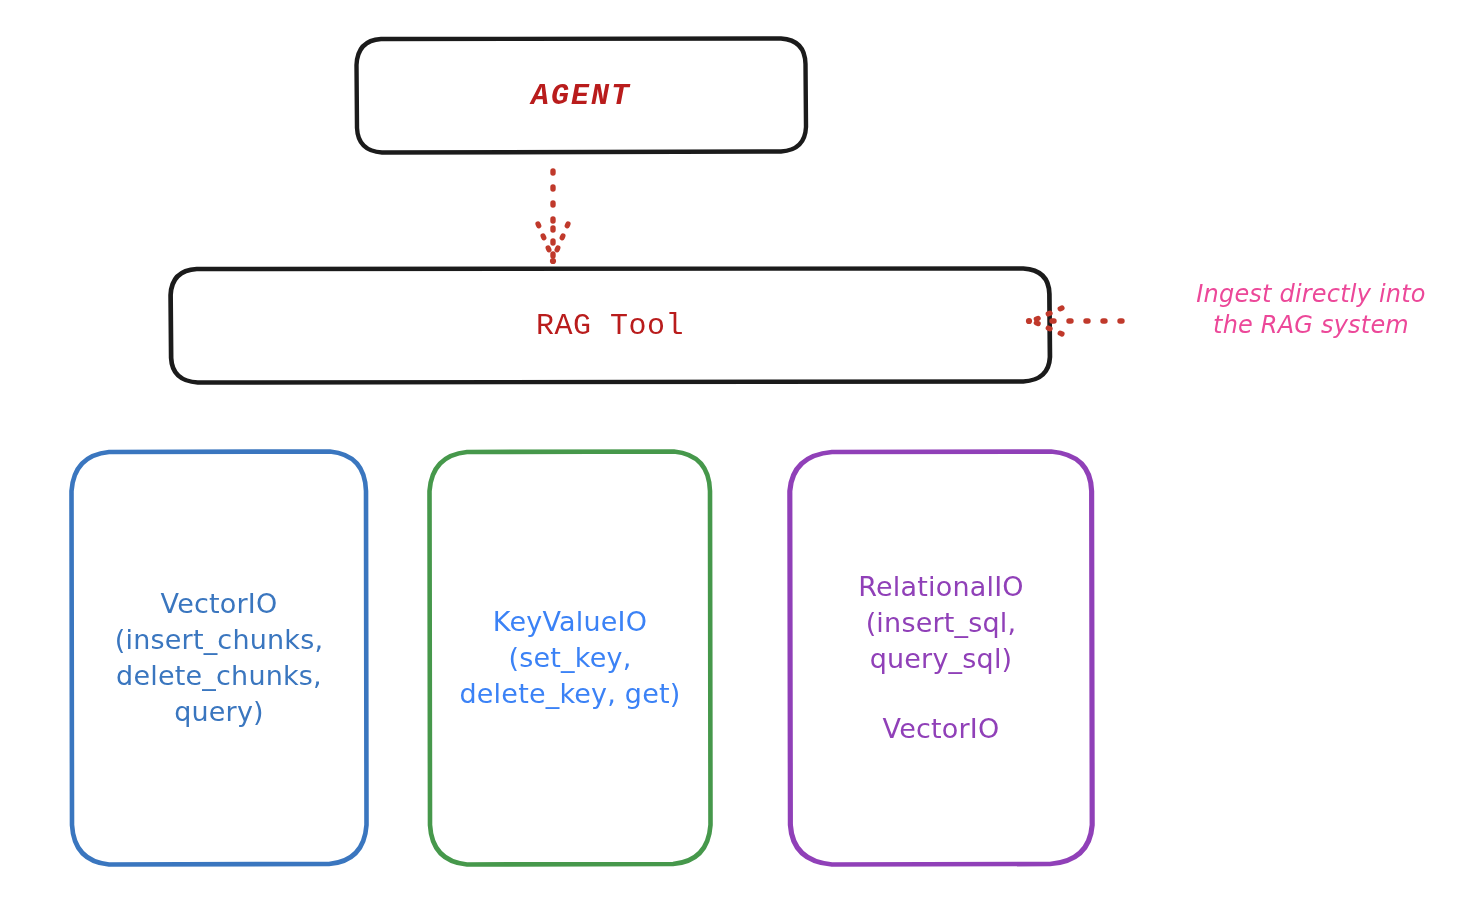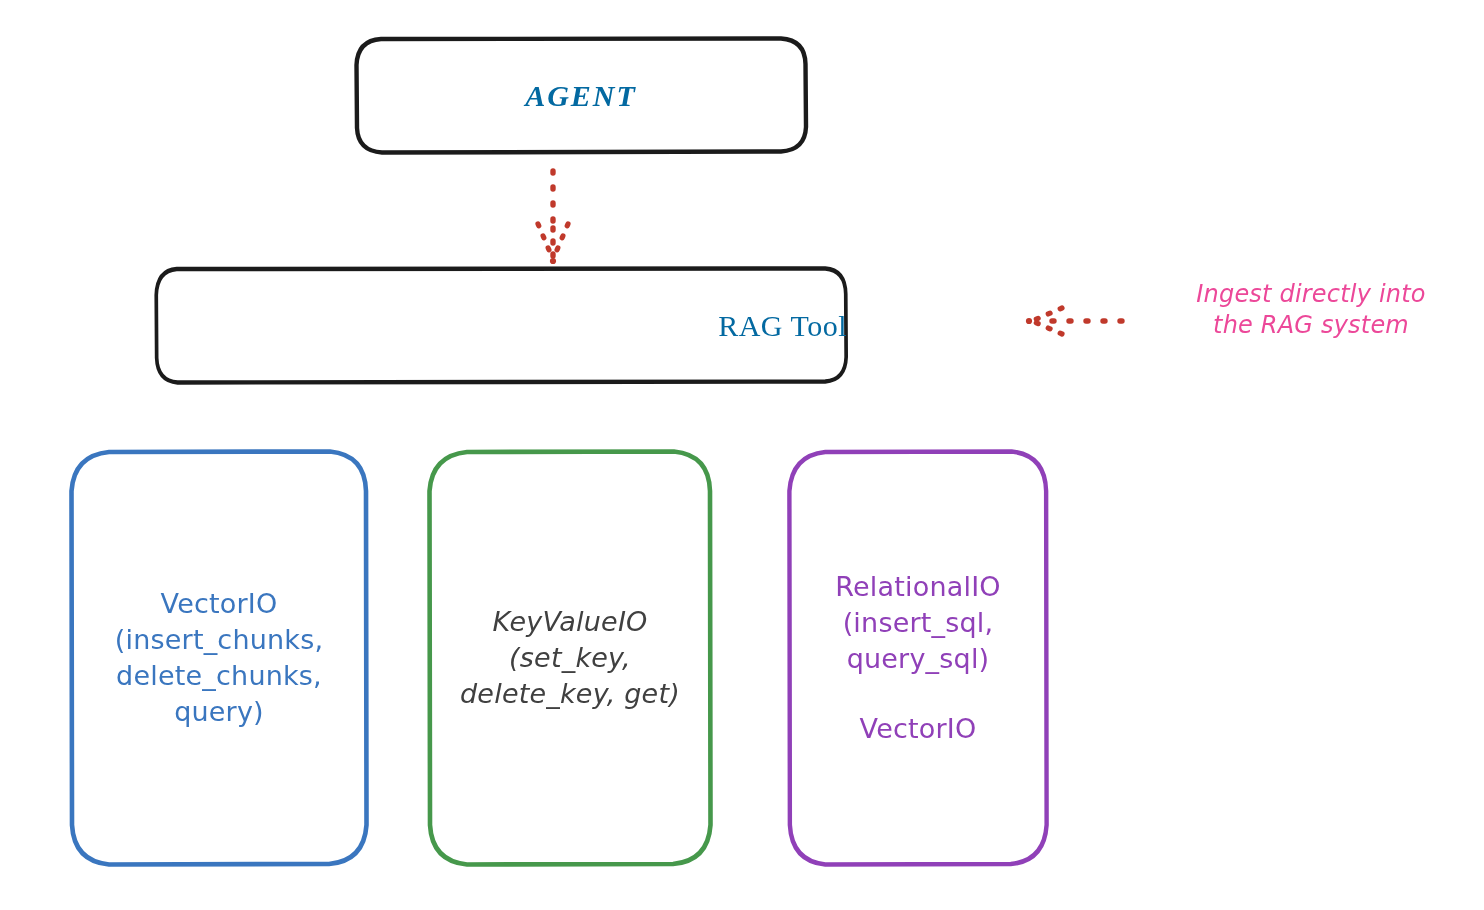--- a/index.html
+++ b/index.html
@@ -42,31 +42,30 @@
   }
 
   
   #agent-node {
     left: 355px;
     top: 37px;
     width: 452px;
     height: 117px;
   }
   #rag-tool-node {
-    left: 155px;
+    left: 169px;
     top: 267px;
-    width: 692px;
+    width: 882px;
     height: 117px;
-    justify-content: flex-end;
   }
   .label-black {
     position: relative;
     z-index: 2;
-    color: #0369a1;
-    font-family: Liberation Serif, serif;
+    color: #b91c1c;
+    font-family: Liberation Mono, monospace;
     letter-spacing: 0.5px;
   }
   #agent-label {
     font-size: 30px;
     font-style: italic;
     font-weight: 700;
     letter-spacing: 2px;
   }
   #rag-tool-label {
     font-size: 30px;
@@ -87,37 +86,37 @@
   }
   #keyvalue-node {
     left: 427px;
     top: 449px;
     width: 286px;
     height: 418px;
   }
   #relational-node {
     left: 787px;
     top: 449px;
-    width: 262px;
+    width: 308px;
     height: 418px;
   }
   .leaf-text {
     position: relative;
     z-index: 2;
     font-family: "DejaVu Sans", sans-serif;
     font-size: 27px;
     line-height: 1.33;
     white-space: pre-line;
     letter-spacing: 0.2px;
   }
   .leaf-text.secondary {
     margin-top: 34px;
   }
   .blue-text   { color: #3a76bf; }
-  .green-text  { color: #404040; font-style: italic; }
+  .green-text  { color: #3b82f6; }
   .purple-text { color: #9040b8; }
 
   
   #ingest-annotation {
     position: absolute;
     left: 1148px;
     top: 279px;
     width: 326px;
     color: #ec4899;
     font-family: "DejaVu Sans", sans-serif;

